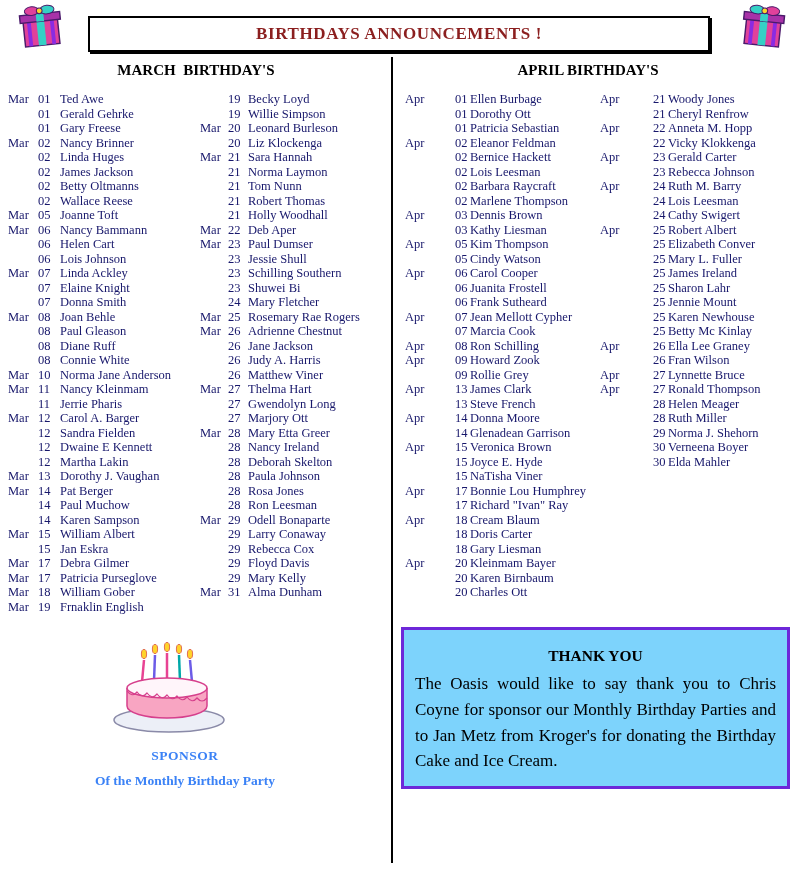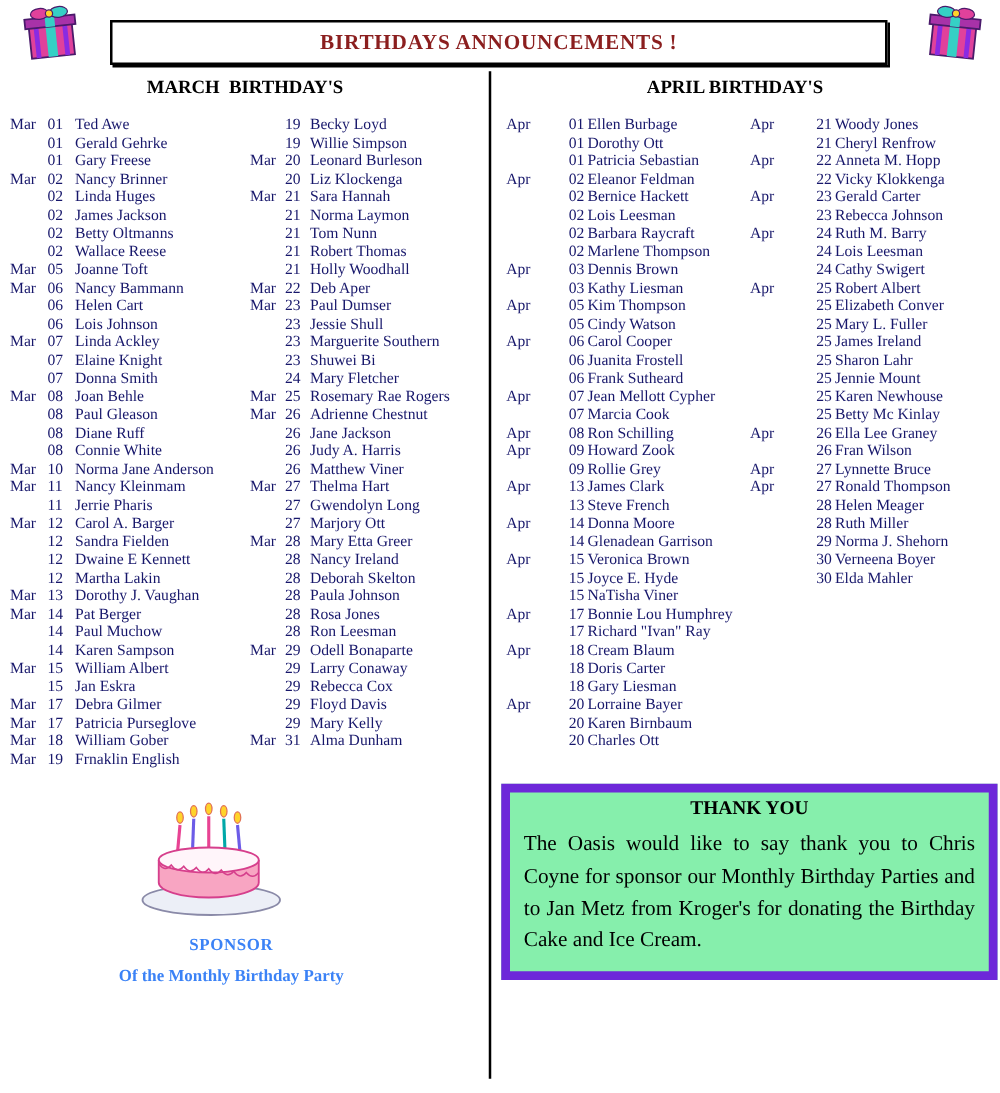--- a/index.html
+++ b/index.html
@@ -30,21 +30,21 @@
   #march-col2 .bm{width:28px;} #march-col2 .bd{width:20px;}
   #april-col1 .bm{width:50px;} #april-col1 .bd{width:15px;}
   #april-col2 .bm{width:53px;} #april-col2 .bd{width:15px;}
 
   .cake{position:absolute;left:102px;top:636px;width:130px;height:112px;}
 
   .sponsor{position:absolute;left:55px;top:748px;width:260px;text-align:center;font-weight:bold;color:#3b82f6;}
   .sponsor .s1{font-size:13.5px;letter-spacing:.5px;}
   .sponsor .s2{font-size:13.5px;margin-top:9px;}
 
-  .thanks{position:absolute;left:401px;top:627px;width:361px;border:7px solid #6d28d9;padding:4px 11px 12px;background:#86efac;}
+  .thanks{position:absolute;left:401px;top:627px;width:361px;border:3px solid #6d28d9;padding:17px 11px 12px;background:#7dd3fc;}
   .thanks h2{margin:0 0 6px;text-align:center;font-size:15.5px;color:#000;}
   .thanks p{margin:0;font-size:17px;line-height:1.52;text-align:justify;color:#000;}
 </style>
 </head>
 <body>
 
 <div class="page">
 
   <div class="gift left">
     <svg viewBox="0 0 52 50" width="50" height="48">
@@ -324,21 +324,21 @@
         <span class="bn">Paul Dumser</span>
       </div>
       <div class="brow">
         <span class="bm"></span>
         <span class="bd">23</span>
         <span class="bn">Jessie Shull</span>
       </div>
       <div class="brow">
         <span class="bm"></span>
         <span class="bd">23</span>
-        <span class="bn">Marguerite Southern</span>
+        <span class="bn">Schilling Southern</span>
       </div>
       <div class="brow">
         <span class="bm"></span>
         <span class="bd">23</span>
         <span class="bn">Shuwei Bi</span>
       </div>
       <div class="brow">
         <span class="bm"></span>
         <span class="bd">24</span>
         <span class="bn">Mary Fletcher</span>
@@ -601,21 +601,21 @@
         <span class="bn">Doris Carter</span>
       </div>
       <div class="brow">
         <span class="bm"></span>
         <span class="bd">18</span>
         <span class="bn">Gary Liesman</span>
       </div>
       <div class="brow">
         <span class="bm">Apr</span>
         <span class="bd">20</span>
-        <span class="bn">Lorraine Bayer</span>
+        <span class="bn">Kleinmam Bayer</span>
       </div>
       <div class="brow">
         <span class="bm"></span>
         <span class="bd">20</span>
         <span class="bn">Karen Birnbaum</span>
       </div>
       <div class="brow">
         <span class="bm"></span>
         <span class="bd">20</span>
         <span class="bn">Charles Ott</span>

